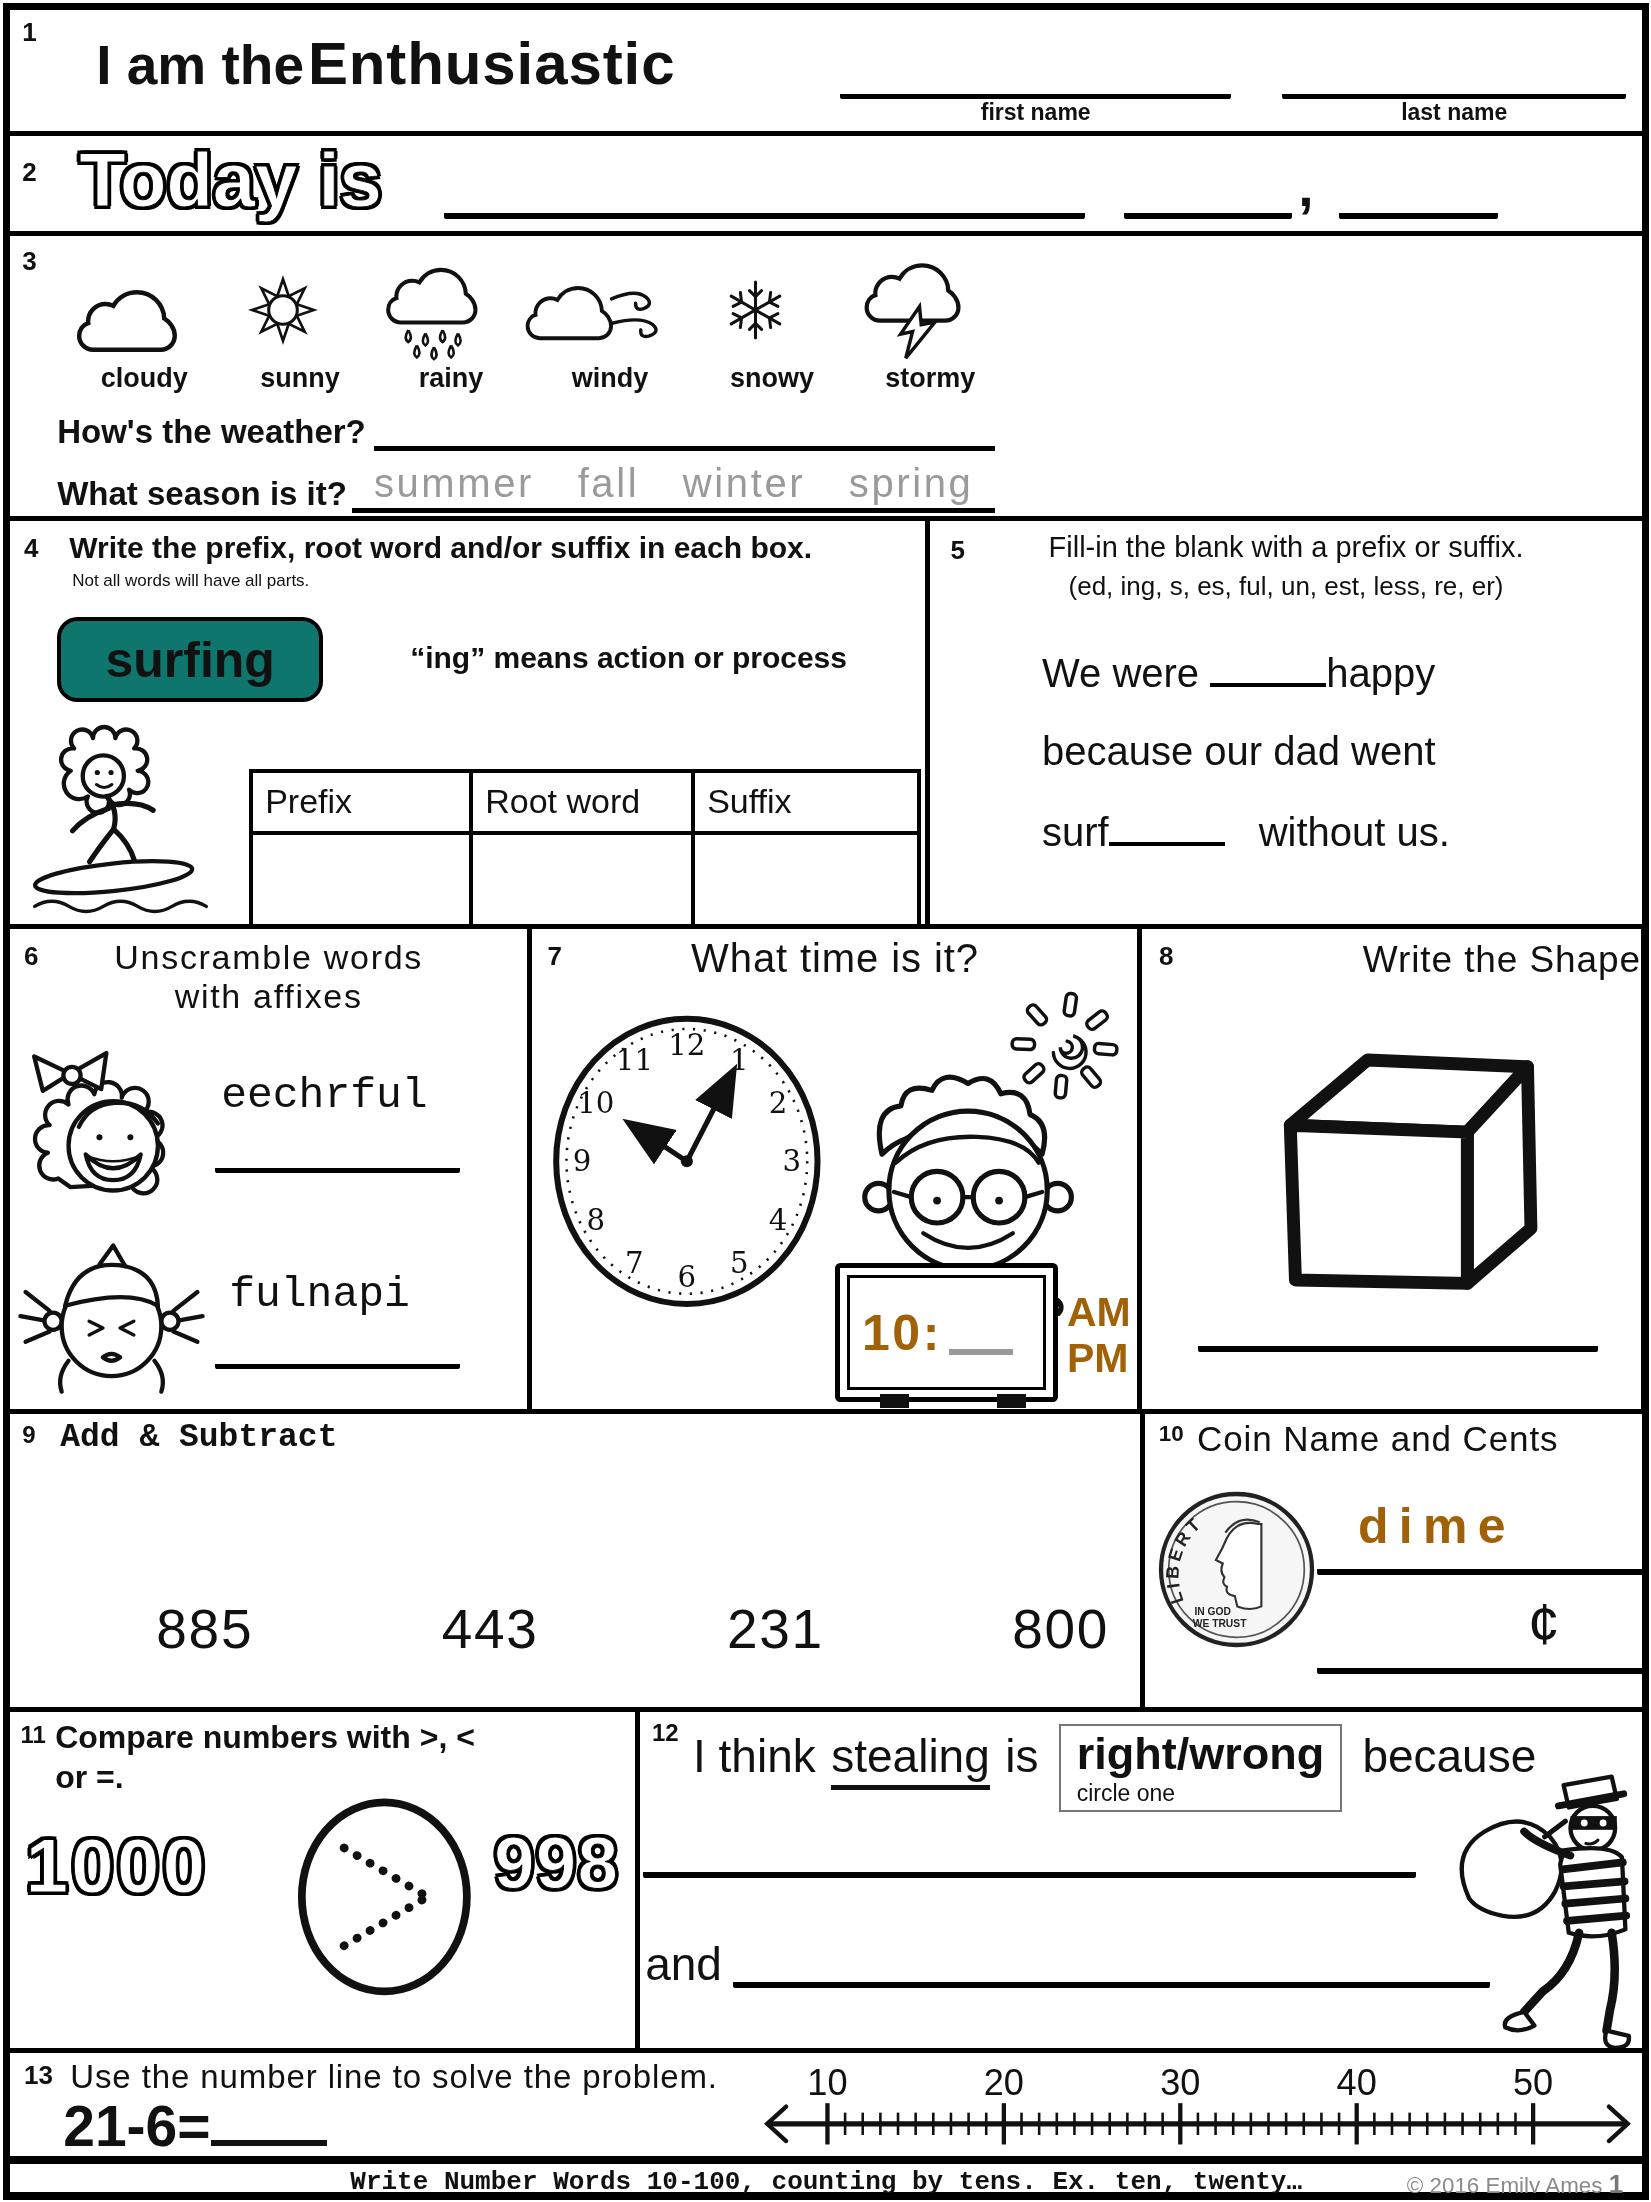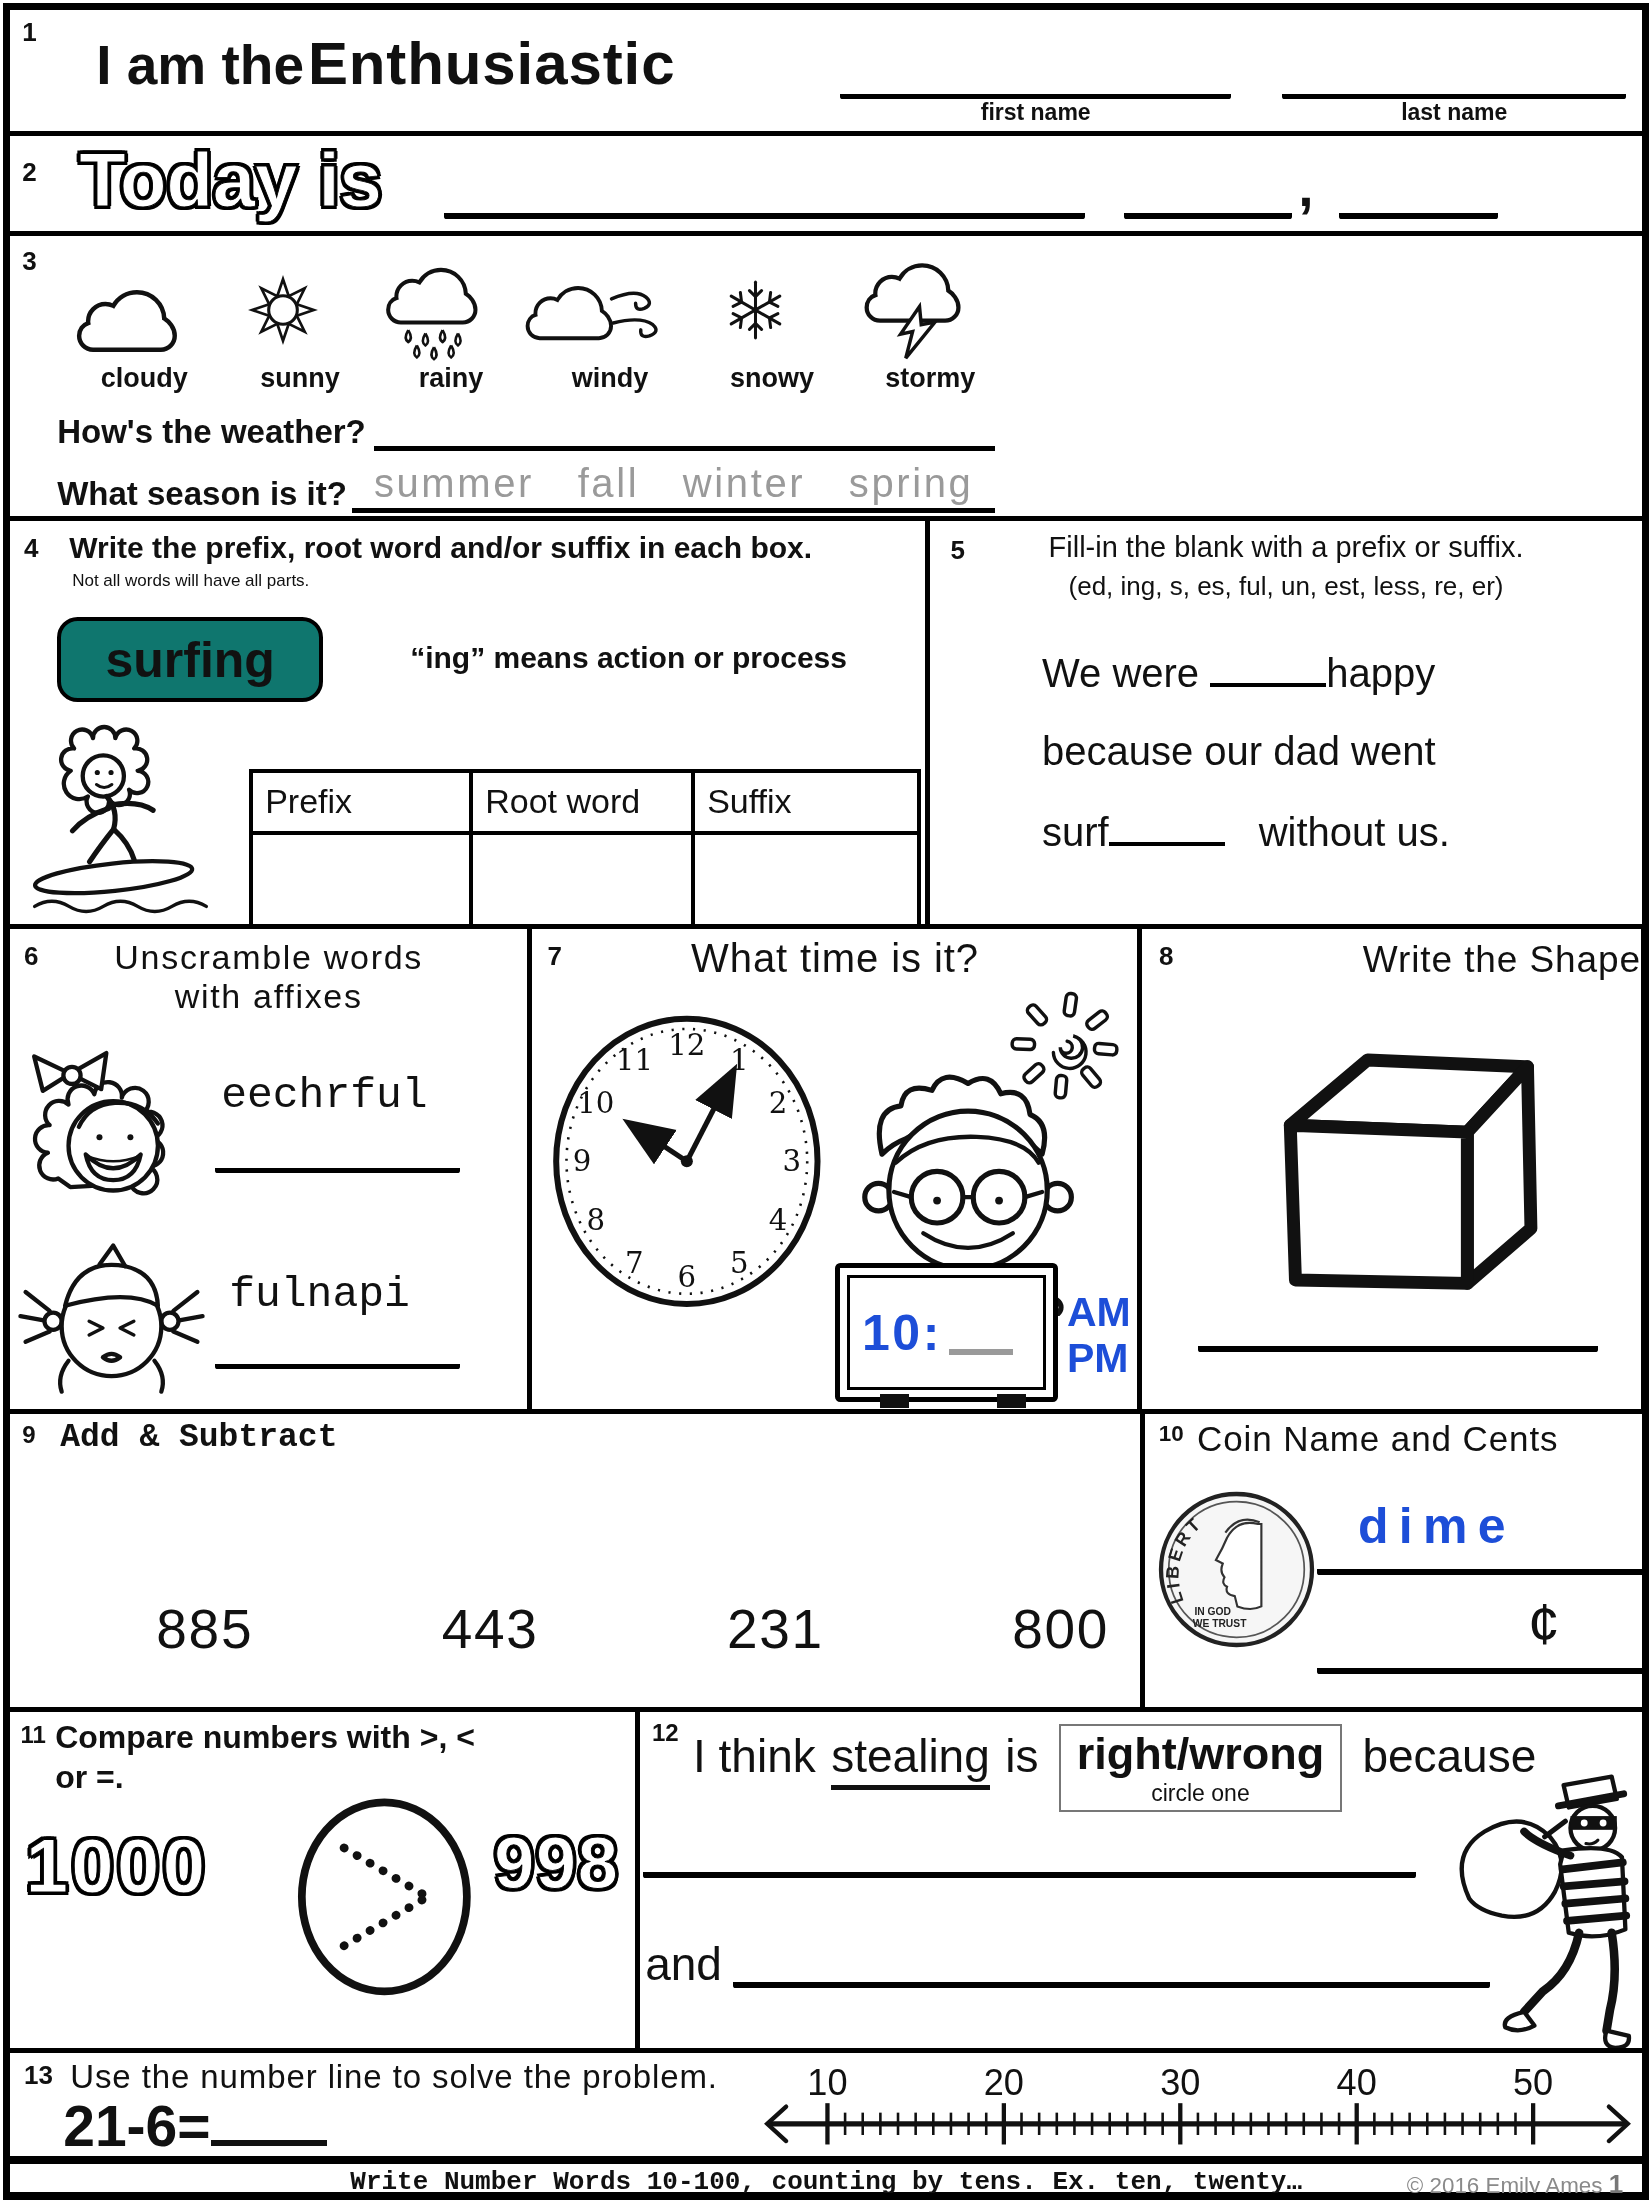--- a/index.html
+++ b/index.html
@@ -1,42 +1,42 @@
 <!DOCTYPE html>
 <html style="font-size:13.8px"><head>
 <meta charset="utf-8">
 <style>
   html,body{margin:0;padding:0;background:#888;}
   .page{position:relative;width:1652px;height:2203px;background:#fff;font-family:"Liberation Sans",sans-serif;color:#111;overflow:hidden;}
   .sec{position:absolute;border:5.2px solid #000;box-sizing:border-box;background:#fff;}
   .outer{position:absolute;left:3.4px;top:3.4px;right:3.4px;bottom:3.4px;border:7.7px solid #000;pointer-events:none;z-index:40;}
   .num{position:absolute;font-size:26px;font-weight:600;}
   .ln{position:absolute;border-bottom:5.2px solid #000;border-radius:2.6px;}
-  .gray{color:#1d4ed8;}
+  .gray{color:#a16207;}
   .mono{font-family:"Liberation Mono",monospace;}
   .bubble{color:#fff;font-weight:800;-webkit-text-stroke:0.9px #000;
     text-shadow:3.4px 0 #000,-3.4px 0 #000,0 3.4px #000,0 -3.4px #000,2.6px 2.6px #000,-2.6px -2.6px #000,2.6px -2.6px #000,-2.6px 2.6px #000;}
   .wicons{position:absolute;left:43px;top:17px;width:946px;display:flex;align-items:flex-end;}
   .wblock{display:flex;flex-direction:column;align-items:center;margin-right:12px;}
   .wlabel{font-size:27px;font-weight:700;margin-top:1.7px;margin-left:34px;}
   .qrow{position:absolute;display:flex;align-items:flex-end;}
   .qlabel{font-size:33px;font-weight:700;white-space:nowrap;}
   .qline{flex:1;border-bottom:5.2px solid #000;margin-left:8.6px;height:38px;}
   .seasonline{flex:1;border-bottom:5.2px solid #000;margin-left:5.2px;display:flex;justify-content:space-around;align-items:flex-end;padding-bottom:1.7px;}
   .season{font-size:40px;letter-spacing:2.6px;color:#9a9a9a;font-weight:400;}
   .ptable{position:absolute;display:grid;border:4.3px solid #000;}
   .ptable>div{border-right:4.3px solid #000;border-bottom:4.3px solid #000;box-sizing:border-box;font-size:34px;padding:8.6px 12px;}
   .ptable>div:nth-child(3n){border-right:none;}
   .ptable>div:nth-child(n+4){border-bottom:none;}
   .sent{position:absolute;font-size:40px;line-height:1.0;}
   .sent .row{margin-bottom:38px;white-space:nowrap;}
   .blank{display:inline-block;width:116px;border-bottom:4.3px solid #000;height:33px;vertical-align:baseline;}
   .prob{width:202px;text-align:right;font-size:55px;letter-spacing:1.7px;white-space:pre;line-height:1.2;}
   .prob .rule{border-bottom:6px solid #000;margin-top:6.9px;border-radius:2.6px;}
-  .choicebox{display:inline-flex;flex-direction:column;align-items:center;border:2.6px solid #777;padding:1.7px 15.5px 3.4px 15.5px;margin:-5.2px 5.2px 0 5.2px;}
+  .choicebox{display:inline-flex;flex-direction:column;border:2.6px solid #777;padding:1.7px 15.5px 3.4px 15.5px;margin:-5.2px 5.2px 0 5.2px;}
   .digboard{position:absolute;border:5.2px solid #000;border-radius:5.2px;background:#fff;}
   .digboard .inner{position:absolute;left:6.9px;top:6.9px;right:6.9px;bottom:6.9px;border:3.4px solid #000;display:flex;align-items:center;padding-left:12px;}
   .foot{position:absolute;box-sizing:border-box;border:5.2px solid #000;border-top:8.6px solid #000;background:#fff;}
   svg text{font-family:"Liberation Sans",sans-serif;}
   .cnum{font-family:"DejaVu Serif",serif;font-size:34px;fill:#111;}
 </style>
 </head>
 <body>
 
 <div class="page">

